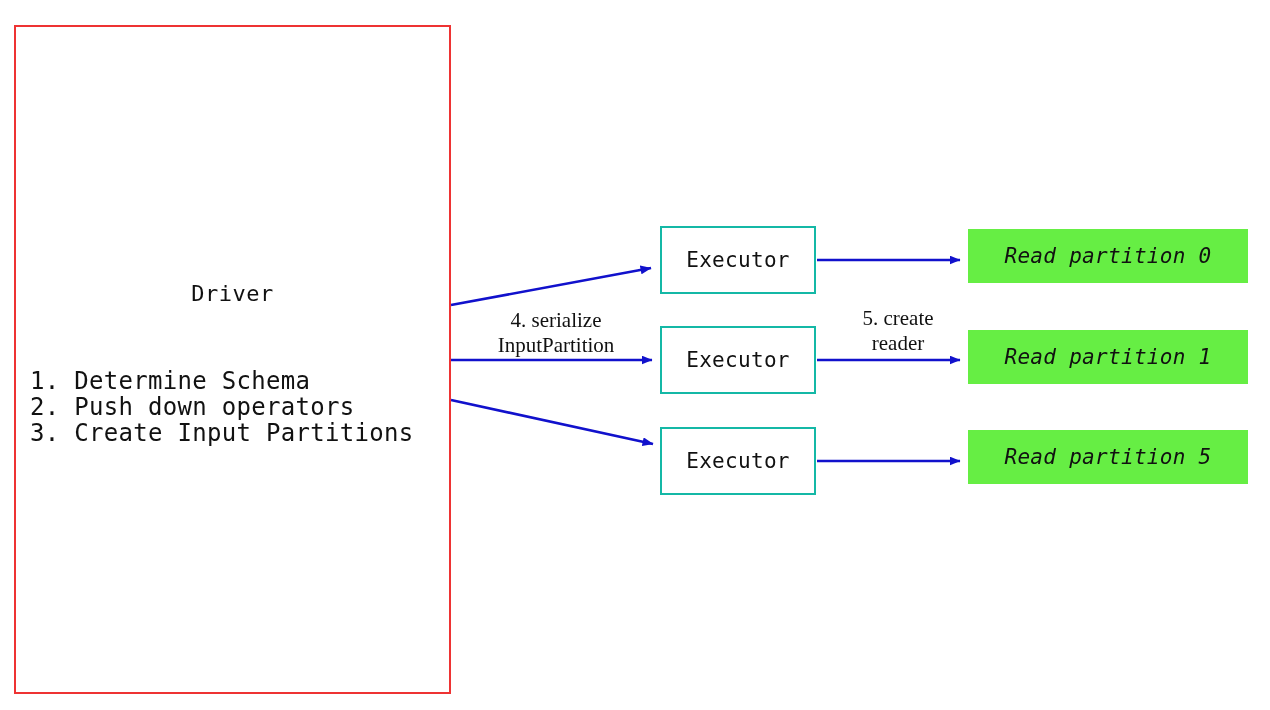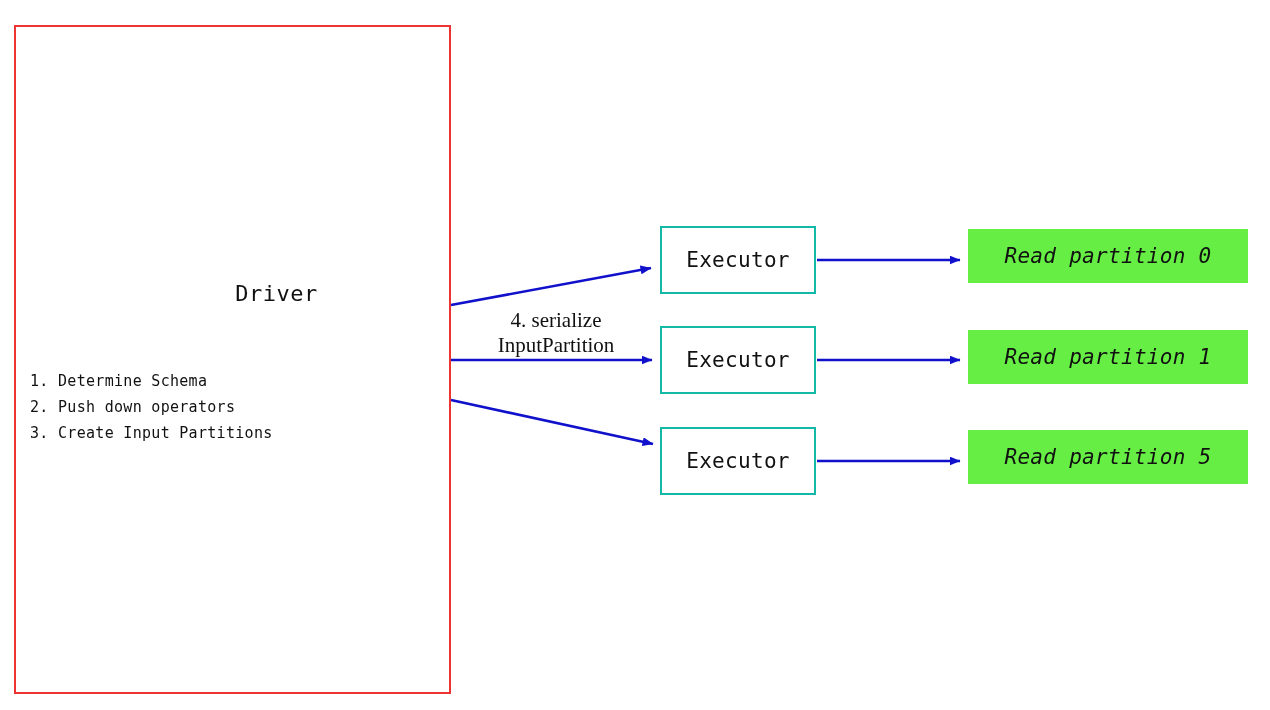--- a/index.html
+++ b/index.html
@@ -39,28 +39,27 @@
   .driver-title {
     position: absolute;
     left: 0;
     top: 254px;
     width: 100%;
     text-align: center;
     font-family: "DejaVu Sans Mono", "Liberation Mono", monospace;
     font-size: 22px;
     color: #111111;
     letter-spacing: 0.5px;
-    margin-left: 44px;
   }
   .driver-steps {
     position: absolute;
     left: 14px;
     top: 341px;
     font-family: "DejaVu Sans Mono", "Liberation Mono", monospace;
-    font-size: 15px;
+    font-size: 24px;
     line-height: 26px;
     color: #111111;
     white-space: pre;
     letter-spacing: 0.3px;
   }
   .exec-box {
     width: 156px;
     height: 68px;
     border: 2px solid #14b8a6;
     background: #ffffff;
@@ -144,14 +143,16 @@
   <div class="node exec-box exec-1">Executor</div>
   <div class="node exec-box exec-2">Executor</div>
   <div class="node exec-box exec-3">Executor</div>
 
   <div class="node part-box part-1">Read partition 0</div>
   <div class="node part-box part-2">Read partition 1</div>
   <div class="node part-box part-3">Read partition 5</div>
 
   <div class="edge-label label-serialize">4. serialize
 InputPartition</div>
+  <div class="edge-label label-create">5. create
+reader</div>
 
 </div>
 
 </body></html>

